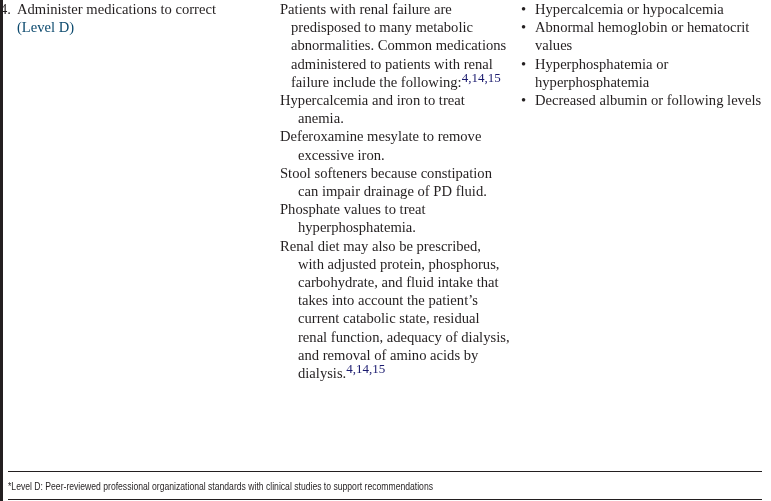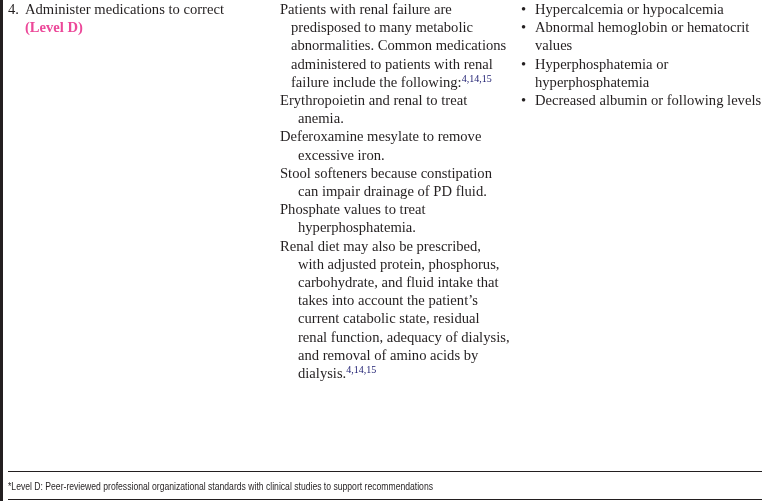--- a/index.html
+++ b/index.html
@@ -1,27 +1,27 @@
 <!DOCTYPE html>
 <html><head>
 <meta charset="utf-8">
 <style>
   html, body { margin:0; padding:0; background:#ffffff; }
   body { width:771px; height:501px; position:relative; overflow:hidden;
          font-family:"Liberation Serif", "DejaVu Serif", serif; color:#231f20; }
   .left-bar { position:absolute; left:0; top:0; width:3px; height:501px; background:#231f20; }
   .col { position:absolute; top:0; font-size:14.6px; line-height:18.2px; }
-  .col1 { left:8px; width:262px; }
+  .col1 { left:0; width:262px; }
   .col2 { left:280px; width:230px; }
   .col3 { left:521px; width:245px; }
   .num { display:inline-block; width:17px; }
   .indent1 { padding-left:17px; }
-  .level { color:#ec4899; font-weight:bold; padding-left:17px; }
+  .level { color:#0c4a6e; font-weight:normal; padding-left:17px; }
   .hang2 { padding-left:18px; text-indent:-18px; margin:0; }
-  sup { font-size:10px; color:#1a1a6e; line-height:0; vertical-align:5px; }
+  sup { font-size:13px; color:#1a1a6e; line-height:0; vertical-align:5px; }
   .bullet { display:flex; }
   .bullet .dot { width:14px; flex:0 0 14px; }
   .bullet .txt { flex:1; }
   .rule1 { position:absolute; left:8px; width:754px; top:471px; height:1px; background:#231f20; }
   .rule2 { position:absolute; left:8px; width:754px; top:499px; height:1px; background:#231f20; }
   .footnote { position:absolute; left:8px; top:480px; font-family:"Liberation Sans", "DejaVu Sans", sans-serif;
               font-size:10.5px; transform:scaleX(0.82); transform-origin:left top; white-space:nowrap; color:#231f20; }
 </style>
 </head>
 <body>
@@ -30,21 +30,21 @@
 
 <div class="col col1">
   <div>
     <span class="num">4.</span><span>Administer medications to correct</span>
   </div>
   <div class="level">(Level D)</div>
 </div>
 
 <div class="col col2">
   <p class="hang2" style="padding-left:11px;text-indent:-11px;"><span>Patients with renal failure are predisposed to many metabolic abnormalities. Common medications administered to patients with renal failure include the following:</span><sup>4,14,15</sup></p>
-  <p class="hang2"><span>Erythropoietin and renal to treat anemia.</span></p>
+  <p class="hang2"><span>Hypercalcemia and iron to treat anemia.</span></p>
   <p class="hang2"><span>Deferoxamine mesylate to remove excessive iron.</span></p>
   <p class="hang2"><span>Stool softeners because constipation can impair drainage of PD fluid.</span></p>
   <p class="hang2"><span>Phosphate values to treat hyperphosphatemia.</span></p>
   <p class="hang2"><span>Renal diet may also be prescribed, with adjusted protein, phosphorus, carbohydrate, and fluid intake that takes into account the patient’s current catabolic state, residual renal function, adequacy of dialysis, and removal of amino acids by dialysis.</span><sup>4,14,15</sup></p>
 </div>
 
 <div class="col col3">
   <div class="bullet">
     <span class="dot">•</span>
     <span class="txt">Hypercalcemia or hypocalcemia</span>

